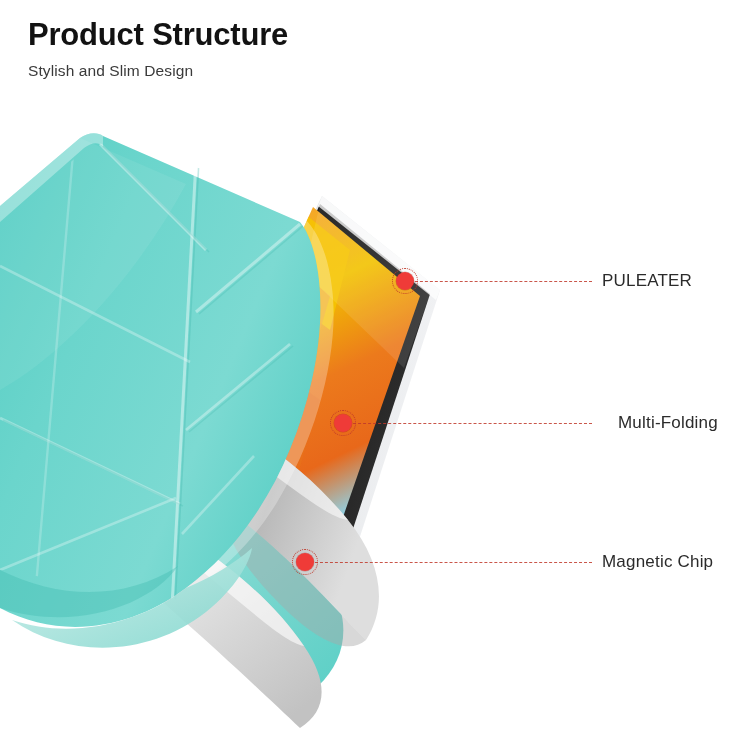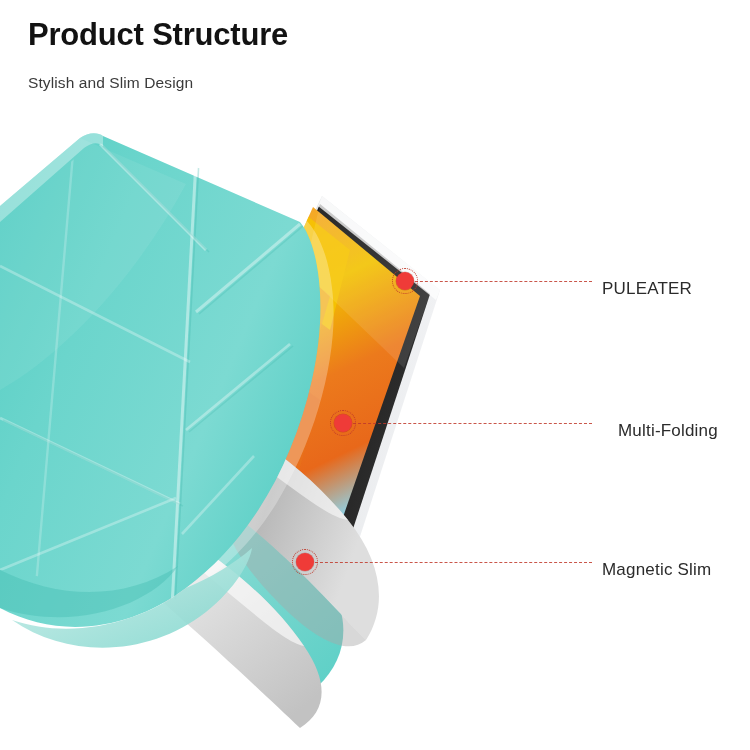--- a/index.html
+++ b/index.html
@@ -16,21 +16,21 @@
   }
 
   
   #header { position:absolute; left:28px; top:18px; }
   #title {
     font-size:31px; font-weight:bold; color:#121212;
     letter-spacing:-0.2px; line-height:1.12;
   }
   #subtitle {
     font-size:15.5px; font-weight:normal; color:#3a3a3a;
-    margin-top:21px; letter-spacing:0.1px;
+    margin-top:9px; letter-spacing:0.1px;
   }
 
   
   #artwork {
     position:absolute; left:0; top:100px;
     width:600px; height:650px;
   }
   #artwork svg { display:block; width:600px; height:650px; }
 
   
@@ -54,21 +54,20 @@
     background:#ef3b38;
     box-shadow:0 0 0 0.5px rgba(160,30,25,.35);
   }
   .callout-label {
     position:absolute;
     transform:translateY(-50%);
     font-size:17px;
     color:#2b2b2b;
     white-space:nowrap;
     letter-spacing:0.2px;
-    margin-top:8px;
   }
 </style>
 </head>
 <body>
 
 <div id="page">
 
   <div id="header">
     <div id="title">Product Structure</div>
     <div id="subtitle">Stylish and Slim Design</div>
@@ -268,16 +267,16 @@
       <span class="marker-dot"></span>
     </div>
     <div class="callout-label" style="left:618px; top:423px;">Multi-Folding</div>
   </div>
 
   <div class="callout">
     <div class="callout-line" style="left:305px; top:562px; width:287px;"></div>
     <div class="marker" style="left:305px; top:562px;">
       <span class="marker-dot"></span>
     </div>
-    <div class="callout-label" style="left:602px; top:562px;">Magnetic Slim</div>
+    <div class="callout-label" style="left:602px; top:562px;">Magnetic Chip</div>
   </div>
 
 </div>
 
 </body></html>

